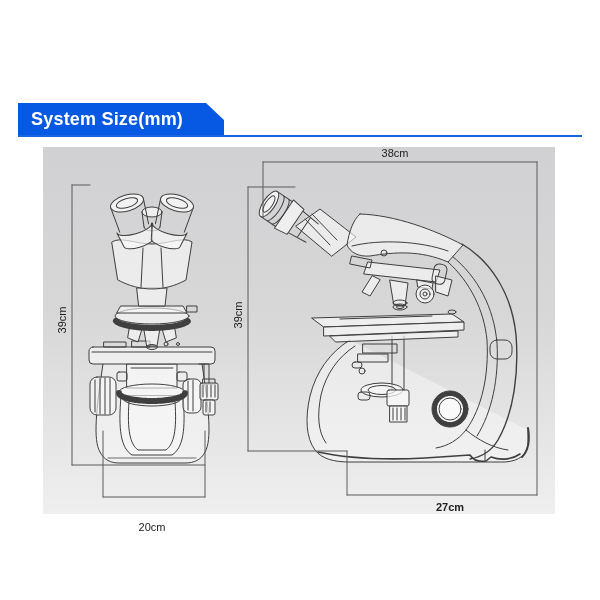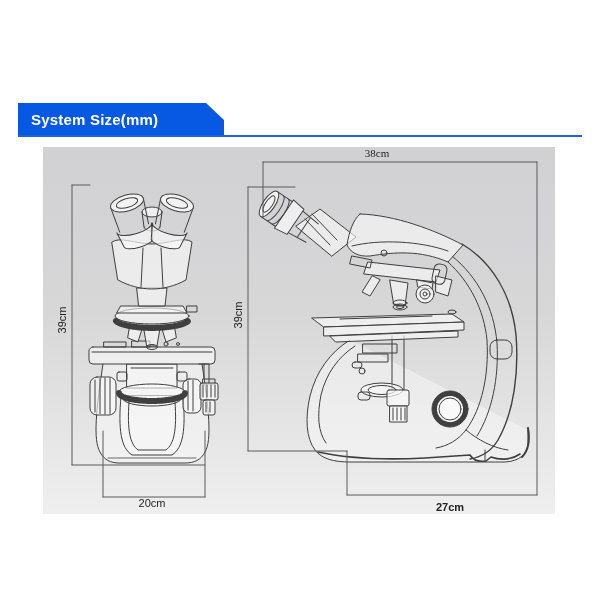--- a/index.html
+++ b/index.html
@@ -8,42 +8,42 @@
     font-family:"Liberation Sans","DejaVu Sans",sans-serif;overflow:hidden;
   }
   
   .banner{
     position:absolute;left:18px;top:103px;width:206px;height:33px;
     background:#0759e3;
     clip-path:polygon(0 0,188px 0,100% 17px,100% 100%,0 100%);
     display:flex;align-items:center;
   }
   .banner-title{
-    color:#ffffff;font-size:15px;font-weight:bold;padding-left:13px;
+    color:#ffffff;font-size:18px;font-weight:bold;padding-left:13px;
     letter-spacing:0.2px;white-space:nowrap;
   }
   .banner-underline{
     position:absolute;left:18px;top:135px;width:564px;height:2px;
     background:#1a63e2;
   }
   
   .panel{
     position:absolute;left:43px;top:147px;width:512px;height:367px;
     background:linear-gradient(180deg,#d1d1d3 0%,#d7d7d8 45%,#efefef 100%);
   }
   .art{position:absolute;left:0;top:0;width:600px;height:600px;}
   
   .dim-label{
     position:absolute;color:#222;font-size:11px;line-height:14px;
     text-align:center;white-space:nowrap;
   }
   .rot{transform:rotate(-90deg);transform-origin:center center;}
   .lbl-39-left{left:42px;top:313px;width:40px;height:14px;}
-  .lbl-20{left:127px;top:496px;width:50px;}
-  .lbl-38{left:352px;top:146px;width:50px;font-family:Liberation Serif, serif;}
+  .lbl-20{left:127px;top:520px;width:50px;}
+  .lbl-38{left:370px;top:146px;width:50px;}
   .lbl-39-mid{left:218px;top:308px;width:40px;height:14px;}
   .lbl-27{left:425px;top:500px;width:50px;font-weight:bold;}
 </style>
 </head>
 <body>
 
 <div class="banner">
   <span class="banner-title">System Size(mm)</span>
 </div>
 <div class="banner-underline"></div>

